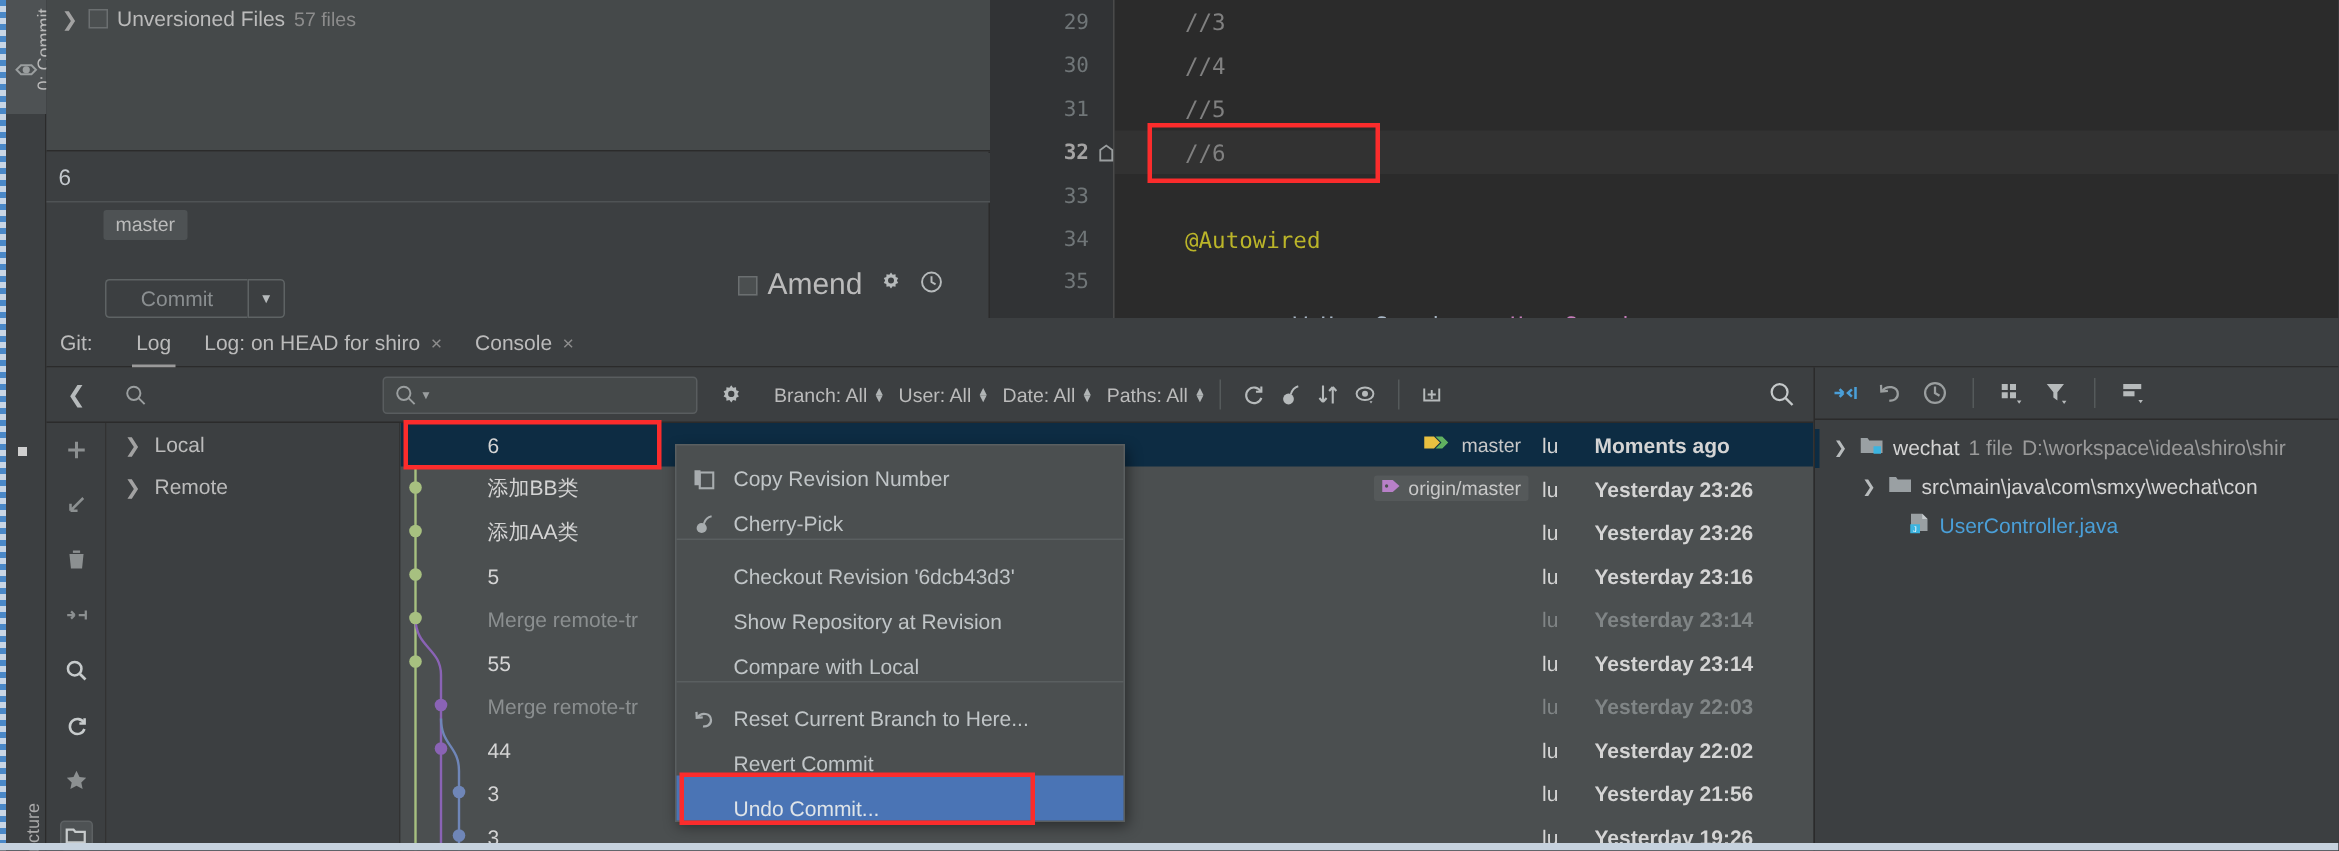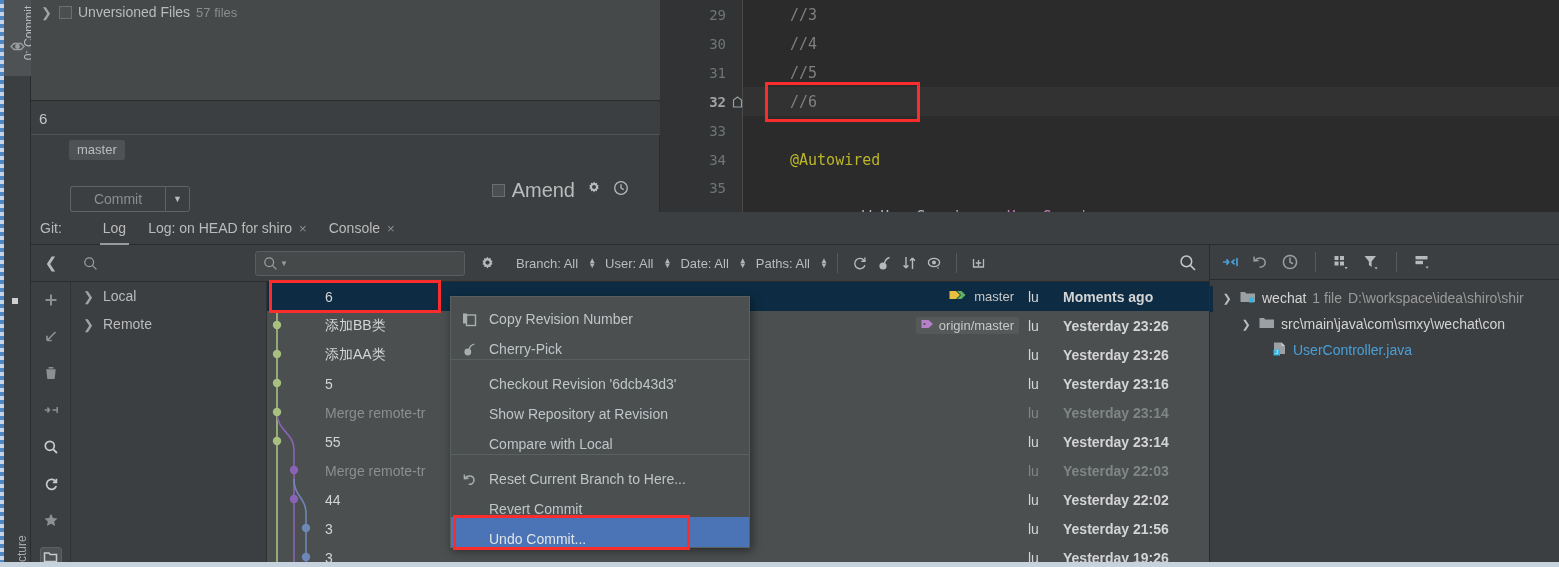--- a/index.html
+++ b/index.html
@@ -124,21 +124,21 @@
     position: absolute; left: 83px; width: 816px; height: 29px; background: #323232;
   }
   .fold-mark {
     position: absolute; left: 71px; width: 13px; height: 13px;
   }
 
   
   .gittabs {
     position: absolute; left: 31px; top: 212px; width: 1528px; height: 33px;
     background: #3c3f41; border-bottom: 1px solid #2b2b2b;
-    display: flex; align-items: center; gap: 12px;
+    display: flex; align-items: center; gap: 0;
   }
   .git-label { font-size: 14px; color: #bbbbbb; margin-left: 9px; margin-right: 18px; }
   .gtab {
     height: 33px; display: flex; align-items: center; gap: 7px;
     padding: 0 11px; font-size: 14px; color: #bbbbbb; position: relative;
   }
   .gtab.active::after {
     content: ""; position: absolute; left: 8px; right: 8px; bottom: 0;
     height: 2px; background: #9a9a9a;
   }
@@ -150,21 +150,21 @@
     background: #3c3f41; border-bottom: 1px solid #2b2b2b;
     display: flex; align-items: center;
   }
   .collapse-btn { width: 40px; text-align: center; color: #b6babb; font-size: 15px; }
   .inline-search { width: 184px; display: flex; align-items: center; padding-left: 12px; }
   .srch-box {
     width: 210px; height: 25px; background: #45494a; border: 1px solid #595d5f;
     border-radius: 3px; display: flex; align-items: center; padding-left: 7px; gap: 2px;
   }
   .filterset { display: flex; align-items: center; gap: 9px; margin-left: 20px; }
-  .fitem { font-size: 13px; color: #bbbbbb; display: flex; align-items: center; gap: 10px; }
+  .fitem { font-size: 13px; color: #bbbbbb; display: flex; align-items: center; gap: 4px; }
   .updown { display: flex; flex-direction: column; line-height: 5px; font-size: 8px; color: #b0b4b5; }
   .vsep { width: 1px; height: 20px; background: #555a5b; margin: 0 9px; }
   .ticon { width: 25px; display: flex; align-items: center; justify-content: center; }
 
   
   .branchtree {
     position: absolute; left: 31px; top: 282px; width: 40px; height: 285px;
     background: #3c3f41; border-right: 1px solid #323232;
     display: flex; flex-direction: column; align-items: center; padding-top: 8px; gap: 17px;
   }

